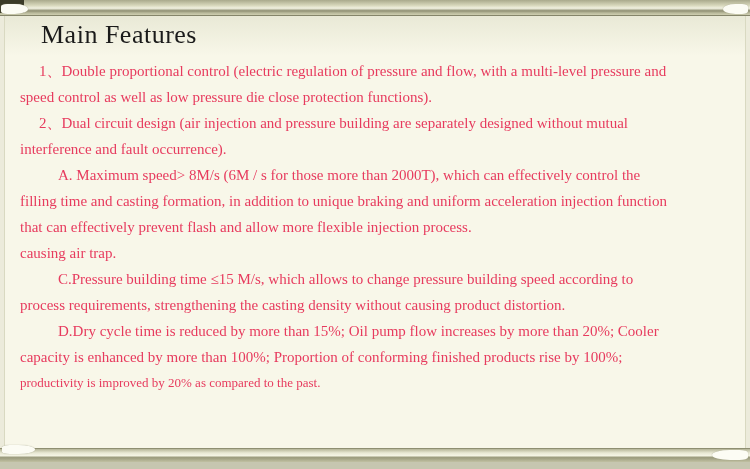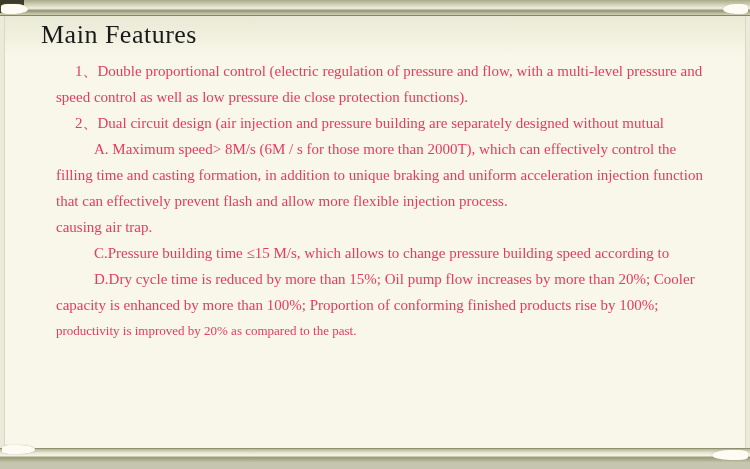--- a/index.html
+++ b/index.html
@@ -53,21 +53,20 @@
     color:#1a1a1a;
     letter-spacing:0.5px;
   }
   .feature-lines{
     margin:8px 26px 0 15px;
   }
   .line{
     font-size:15px;line-height:26px;height:26px;
     color:#e73b5e;
     white-space:nowrap;
-    margin-left:36px;
   }
   .ind1{padding-left:19px;}
   .ind2{padding-left:38px;}
   .small{font-size:13px;}
   
   .band-bottom{
     position:absolute;bottom:7px;left:0;right:0;height:14px;
     background:linear-gradient(180deg,
       #b5b597 0%,#e8e8d4 30%,#f3f3e3 50%,#9a9a7c 66%,#c0c0a2 100%);
     border-top:1px solid #8f8f72;
@@ -90,25 +89,27 @@
   </div>
 
   <div class="mid-bg"></div>
 
   <div class="content">
     <h1 class="page-title">Main Features</h1>
     <div class="feature-lines">
         <div class="line ind1">1、Double proportional control (electric regulation of pressure and flow, with a multi-level pressure and</div>
         <div class="line ind0">speed control as well as low pressure die close protection functions).</div>
         <div class="line ind1">2、Dual circuit design (air injection and pressure building are separately designed without mutual</div>
+        <div class="line ind0">interference and fault occurrence).</div>
         <div class="line ind2">A. Maximum speed&gt; 8M/s (6M / s for those more than 2000T), which can effectively control the</div>
         <div class="line ind0">filling time and casting formation, in addition to unique braking and uniform acceleration injection function</div>
         <div class="line ind0">that can effectively prevent flash and allow more flexible injection process.</div>
         <div class="line ind0">causing air trap.</div>
         <div class="line ind2">C.Pressure building time ≤15 M/s, which allows to change pressure building speed according to</div>
+        <div class="line ind0">process requirements, strengthening the casting density without causing product distortion.</div>
         <div class="line ind2">D.Dry cycle time is reduced by more than 15%; Oil pump flow increases by more than 20%; Cooler</div>
         <div class="line ind0">capacity is enhanced by more than 100%; Proportion of conforming finished products rise by 100%;</div>
         <div class="line ind0 small">productivity is improved by 20% as compared to the past.</div>
       </div>
   </div>
 
   <div class="band-bottom">
     <div class="leaf leaf-bl"></div>
     <div class="leaf leaf-br"></div>
   </div>

